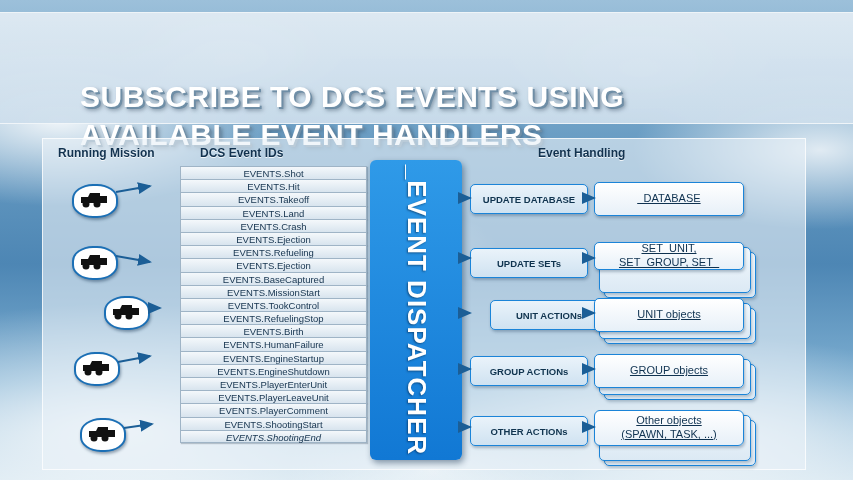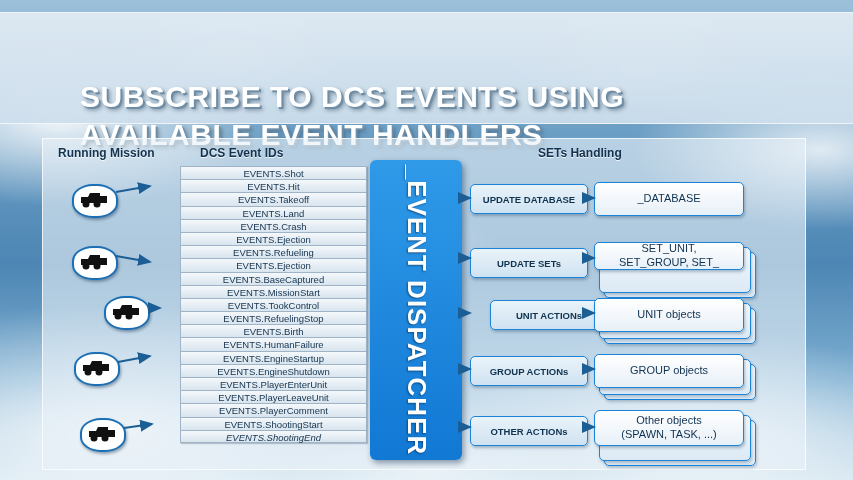--- a/index.html
+++ b/index.html
@@ -99,20 +99,21 @@
   }
   .obj-card{
     position:absolute;width:150px;
     background:linear-gradient(180deg,#ffffff,#e7f0f8);
     border:1.5px solid #1b84d8;border-radius:5px;
     font-size:11px;color:#0f3250;
     display:flex;align-items:center;justify-content:center;text-align:center;
     box-shadow:1px 2px 3px rgba(20,50,80,.3);
     box-sizing:border-box;
     line-height:1.25;
+    text-decoration:underline;
   }
   .stack-shadow{
     position:absolute;background:linear-gradient(180deg,#f2f8fd,#dce9f4);
     border:1.5px solid #1b84d8;border-radius:5px;
     box-shadow:1px 2px 3px rgba(20,50,80,.25);
   }
   
   .veh{
     position:absolute;width:42px;height:30px;border-radius:21px/15px;
     background:#ffffff;border:2px solid #1b6fb5;
@@ -128,21 +129,21 @@
 <div id="bg"></div>
 
 <div id="title-band">
   <div id="title-text">Subscribe to DCS events using available event handlers</div>
 </div>
 
 <div id="panel"></div>
 
 <div class="col-head" id="head-mission">Running Mission</div>
 <div class="col-head" id="head-events">DCS Event IDs</div>
-<div class="col-head" id="head-handling">SETs Handling</div>
+<div class="col-head" id="head-handling">Event Handling</div>
 
 <div class="veh" style="left:72px;top:184px;">
   <svg width="30" height="18" viewBox="0 0 30 18">
       <path d="M2 12 L2 6 L9 6 L11 2 L21 2 L21 12 Z" fill="#111"></path>
       <circle cx="7" cy="13" r="3.5" fill="#111"></circle>
       <circle cx="18" cy="13" r="3.5" fill="#111"></circle>
       <rect x="21" y="5" width="7" height="7" fill="#111"></rect>
     </svg>
 </div>
 <div class="veh" style="left:72px;top:246px;">

